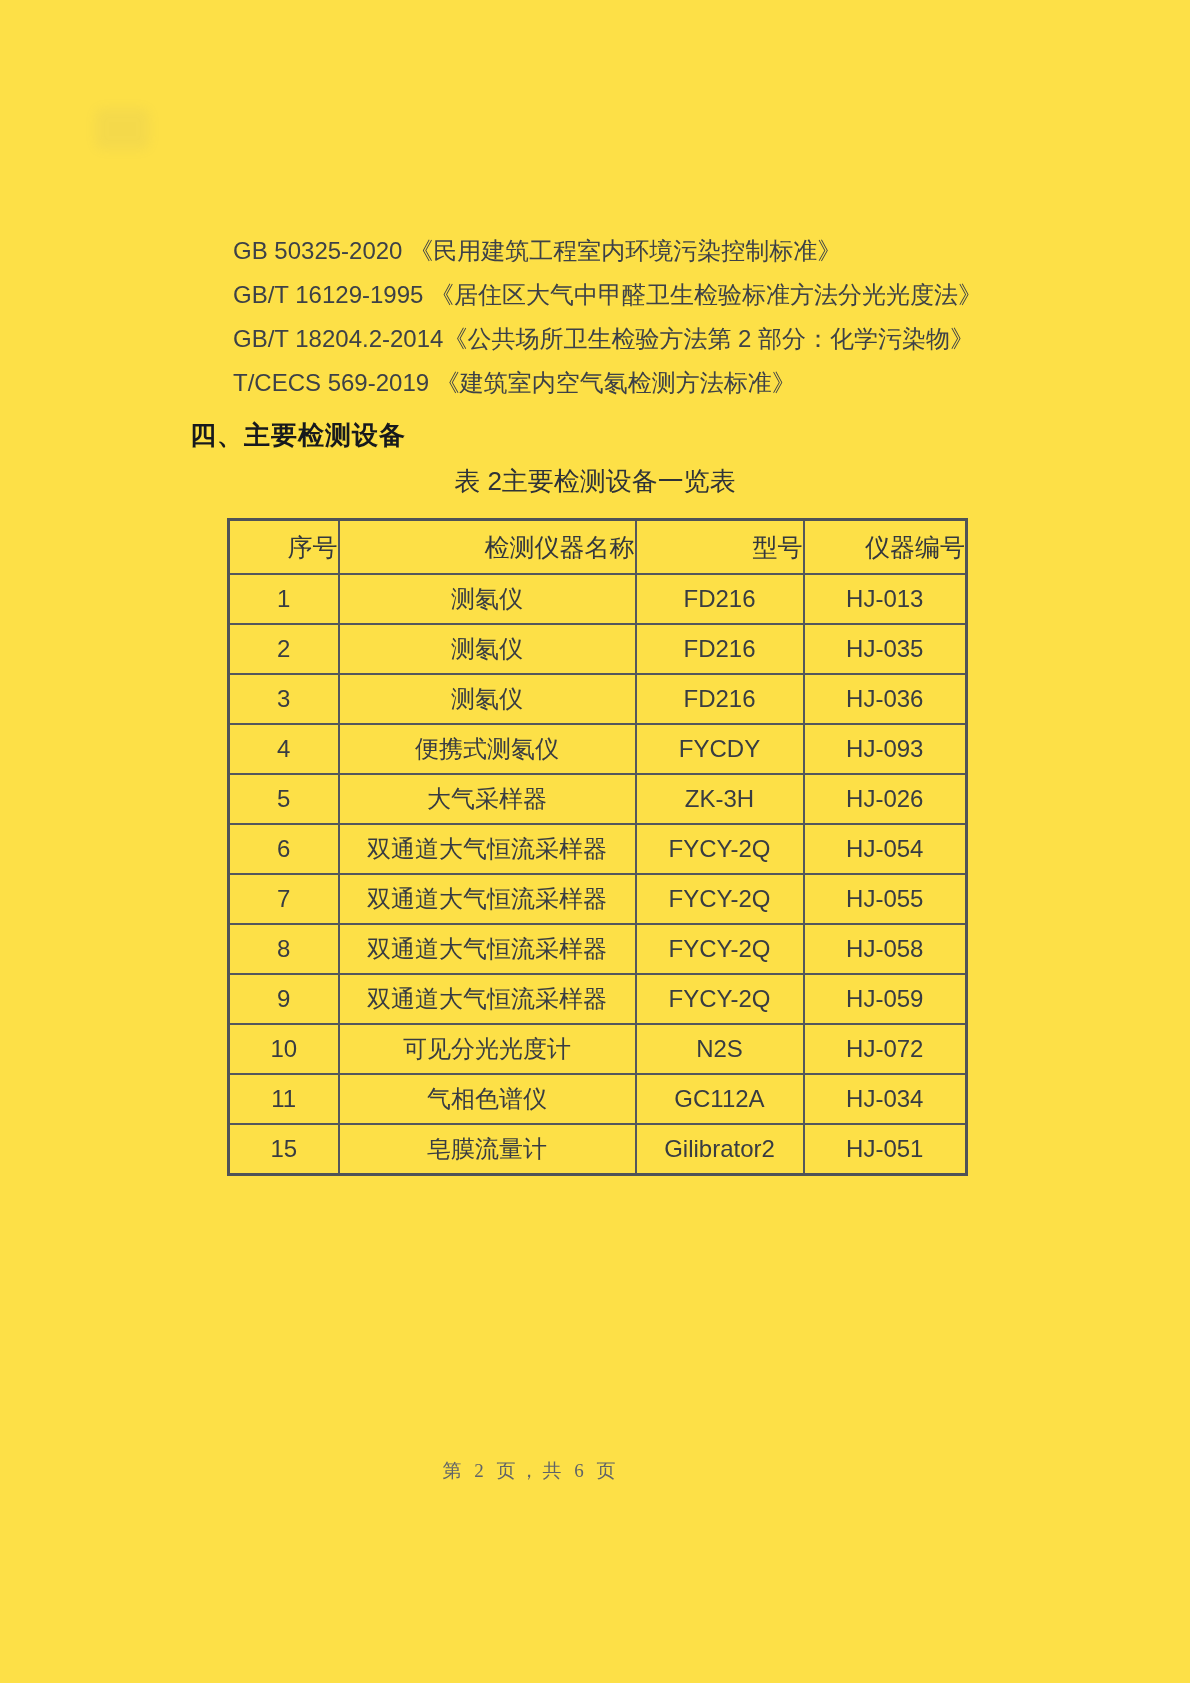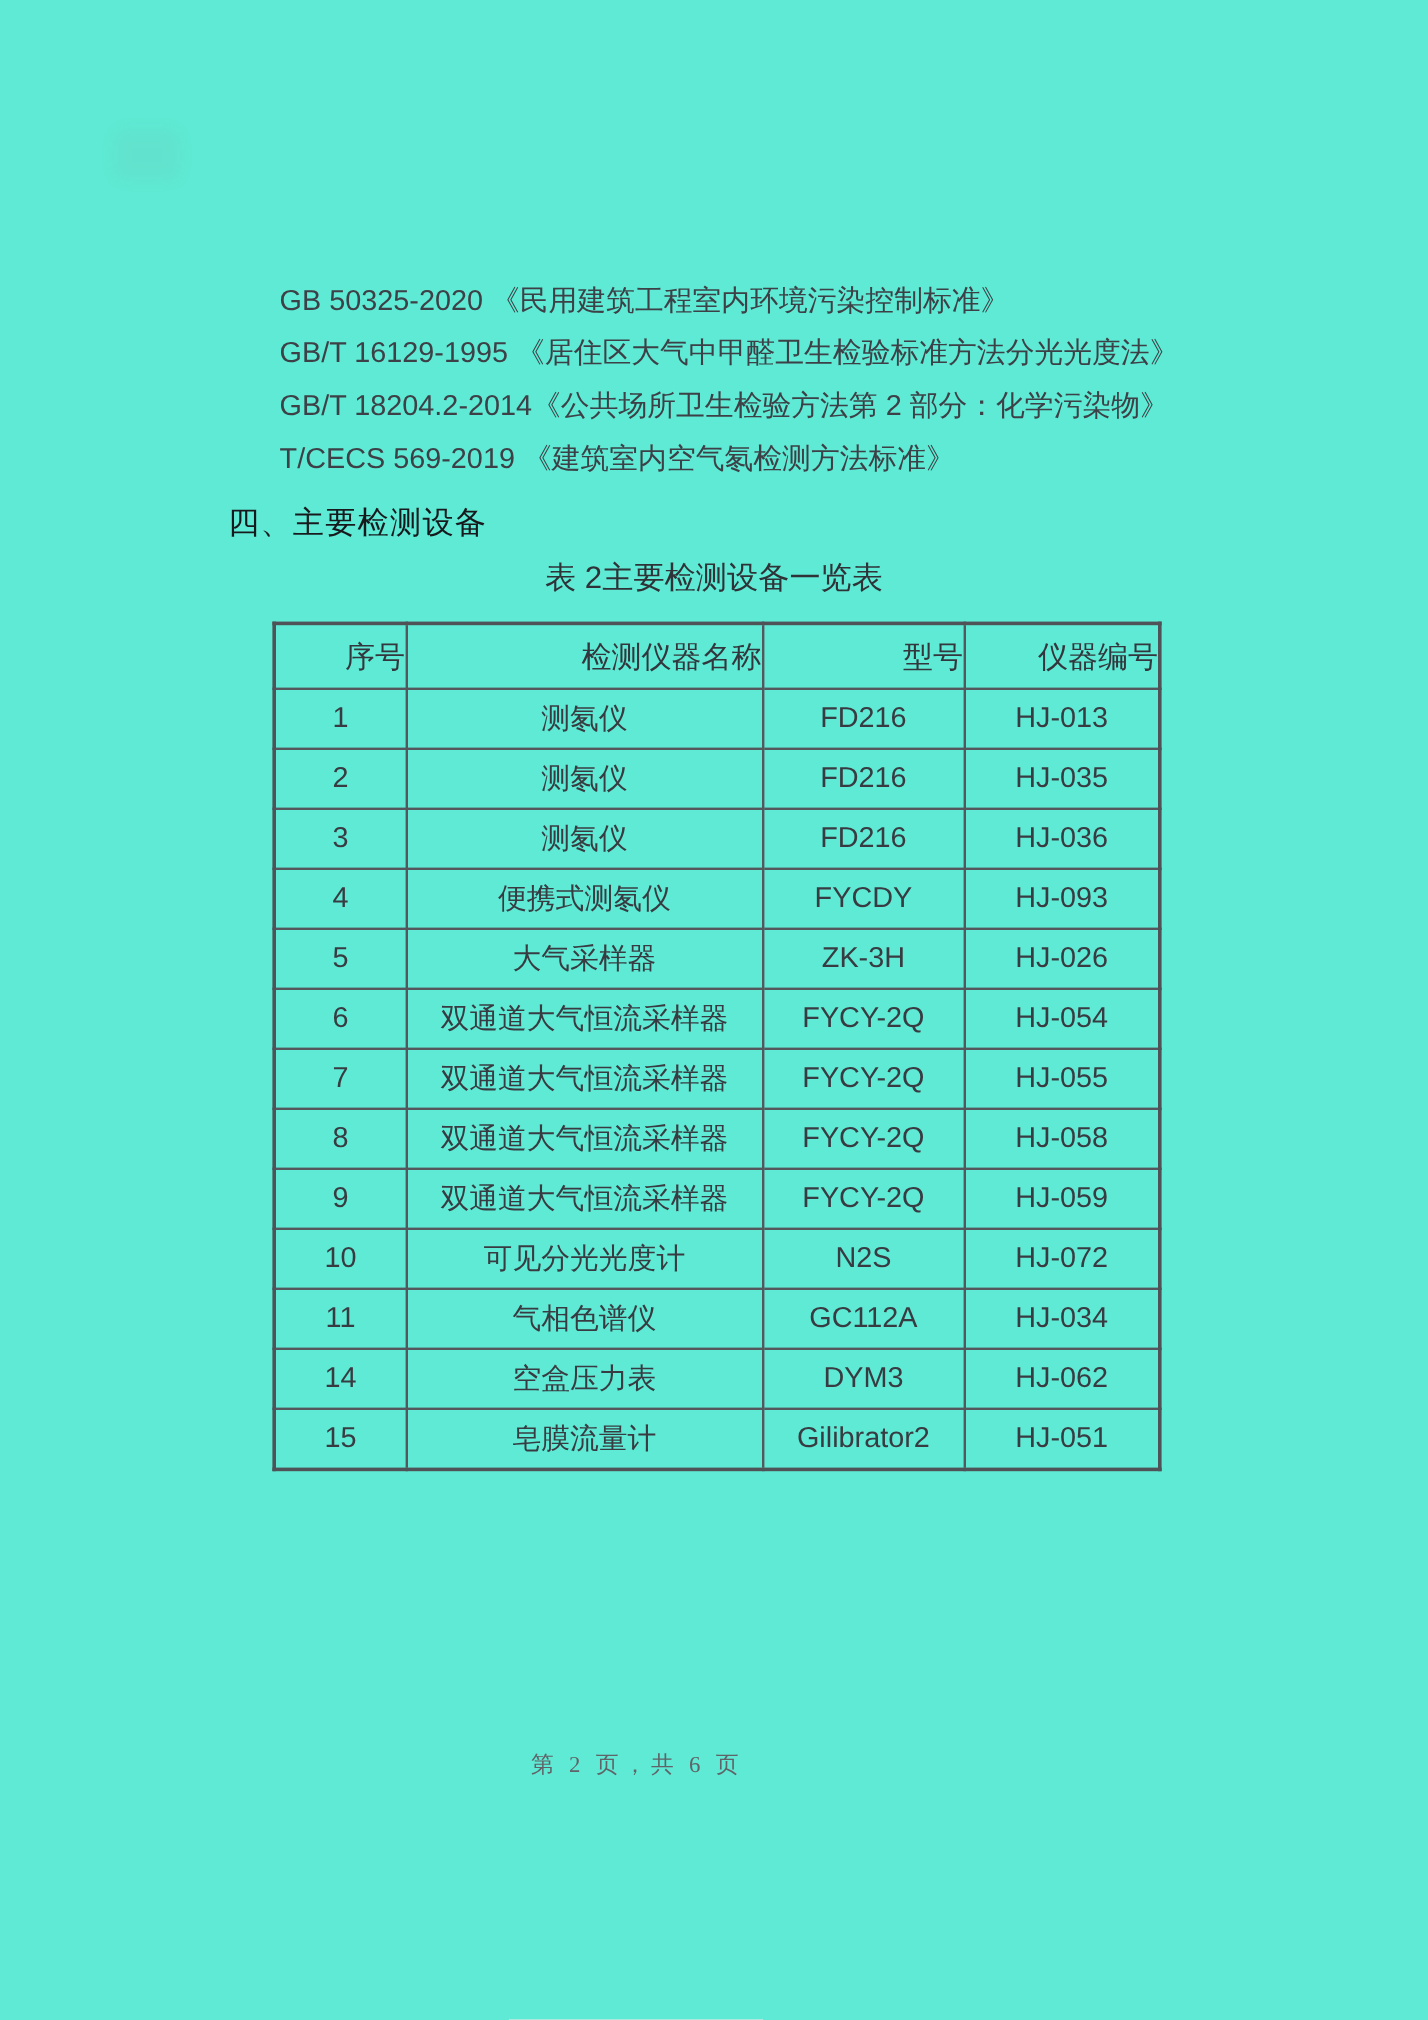--- a/index.html
+++ b/index.html
@@ -1,21 +1,21 @@
 <!DOCTYPE html>
 <html lang="zh"><head>
 <meta charset="utf-8">
 <style>
   html, body { margin: 0; padding: 0; background: #e8e8e8; }
   .page {
     position: relative;
     width: 1190px;
     height: 1683px;
     margin: 0 auto;
-    background: #5eead4;
+    background: #fde047;
     font-family: "Liberation Sans", "DejaVu Sans", sans-serif;
     color: #3b3f45;
     overflow: hidden;
   }
   
   .artifact {
     position: absolute;
     left: 95px; top: 108px;
     width: 55px; height: 42px;
     background: #888;
@@ -32,21 +32,21 @@
     height: 44px;
     font-size: 24px;
     line-height: 30px;
     color: #3d4147;
     white-space: nowrap;
   }
   .heading {
     position: absolute;
     left: 190px; top: 418px;
     font-size: 26px;
-    font-weight: normal;
+    font-weight: bold;
     color: #17191d;
     letter-spacing: 1px;
   }
   .caption {
     position: absolute;
     left: 0; top: 464px;
     width: 1190px;
     text-align: center;
     font-size: 26px;
     color: #2f3338;
@@ -209,26 +209,20 @@
 
         <tr>
           <td>11</td>
           <td>气相色谱仪</td>
           <td>GC112A</td>
           <td>HJ-034</td>
         </tr>
 
 
 
-        <tr>
-          <td>14</td>
-          <td>空盒压力表</td>
-          <td>DYM3</td>
-          <td>HJ-062</td>
-        </tr>
 
         <tr>
           <td>15</td>
           <td>皂膜流量计</td>
           <td>Gilibrator2</td>
           <td>HJ-051</td>
         </tr>
       </tbody>
   </table>
 

